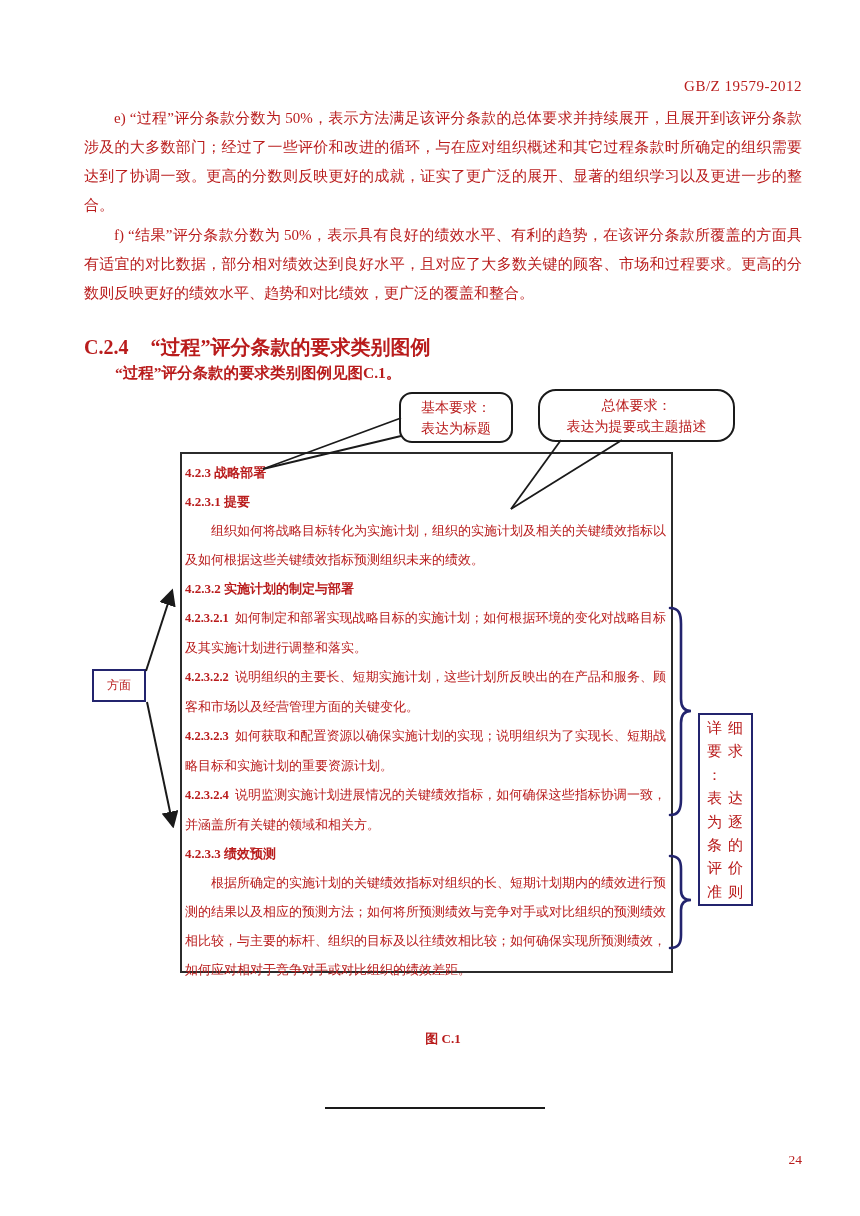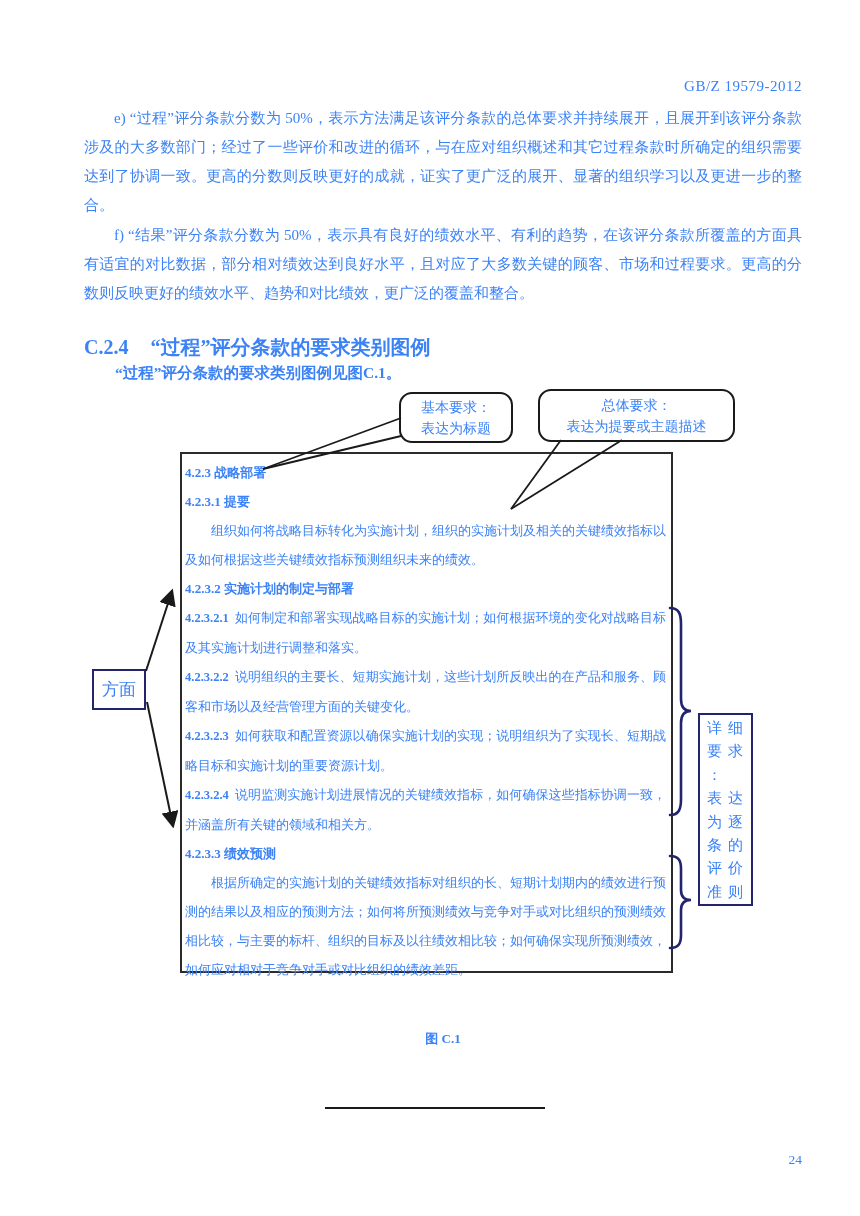--- a/index.html
+++ b/index.html
@@ -1,21 +1,21 @@
 <!DOCTYPE html>
 <html><head>
 <meta charset="utf-8">
 <style>
   html,body{margin:0;padding:0;background:#e8e8e8;}
   .page{
     position:relative;
     width:860px;height:1216px;
     background:#ffffff;
     font-family:"Liberation Serif","DejaVu Serif",serif;
-    color:#3b82f6;
+    color:#b91c1c;
     overflow:hidden;
     margin:0 auto;
   }
   .abs{position:absolute;}
   .hdr{
     top:78px;right:58px;
     font-size:15px;letter-spacing:0.5px;
   }
   .bodypara{
     left:84px;width:718px;
@@ -36,41 +36,41 @@
   
   .callout{
     border:2px solid #1a1a1a;border-radius:13px;
     background:#fff;
     font-size:14px;line-height:21px;
     text-align:center;white-space:pre-line;
     display:flex;align-items:center;justify-content:center;
     z-index:2;
   }
   .callout1{left:399px;top:392px;width:110px;height:47px;}
-  .callout2{left:538px;top:389px;width:193px;height:49px;}
+  .callout2{left:538px;top:389px;width:193px;height:49px;border-radius:18px;}
   
   .mainbox{
     left:180px;top:452px;width:493px;height:521px;
     border:2px solid #2b2b2b;background:#fff;
     box-sizing:border-box;
     padding:4px 5px 0 3px;
     font-size:13px;line-height:29px;
     z-index:1;
   }
   .mainbox .bh{font-weight:bold;text-align:left;}
   .mainbox .bp{text-align:justify;text-indent:2em;}
   .mainbox .bline{text-align:justify;}
   .mainbox .bline b{margin-right:0.5em;font-size:12.5px;}
   
   .aspectbox{
-    left:92px;top:669px;width:54px;height:41px;
+    left:92px;top:669px;width:54px;height:33px;
     border:2px solid #23246e;background:#fff;
     box-sizing:border-box;
     display:flex;align-items:center;justify-content:center;
-    font-size:17px;z-index:2;
+    font-size:12px;z-index:2;
   }
   
   .detailbox{
     left:698px;top:713px;width:55px;height:193px;
     border:2px solid #23246e;background:#fff;
     box-sizing:border-box;
     font-size:15px;line-height:23.4px;
     letter-spacing:6px;
     white-space:pre-line;
     padding:2px 0 0 7px;

